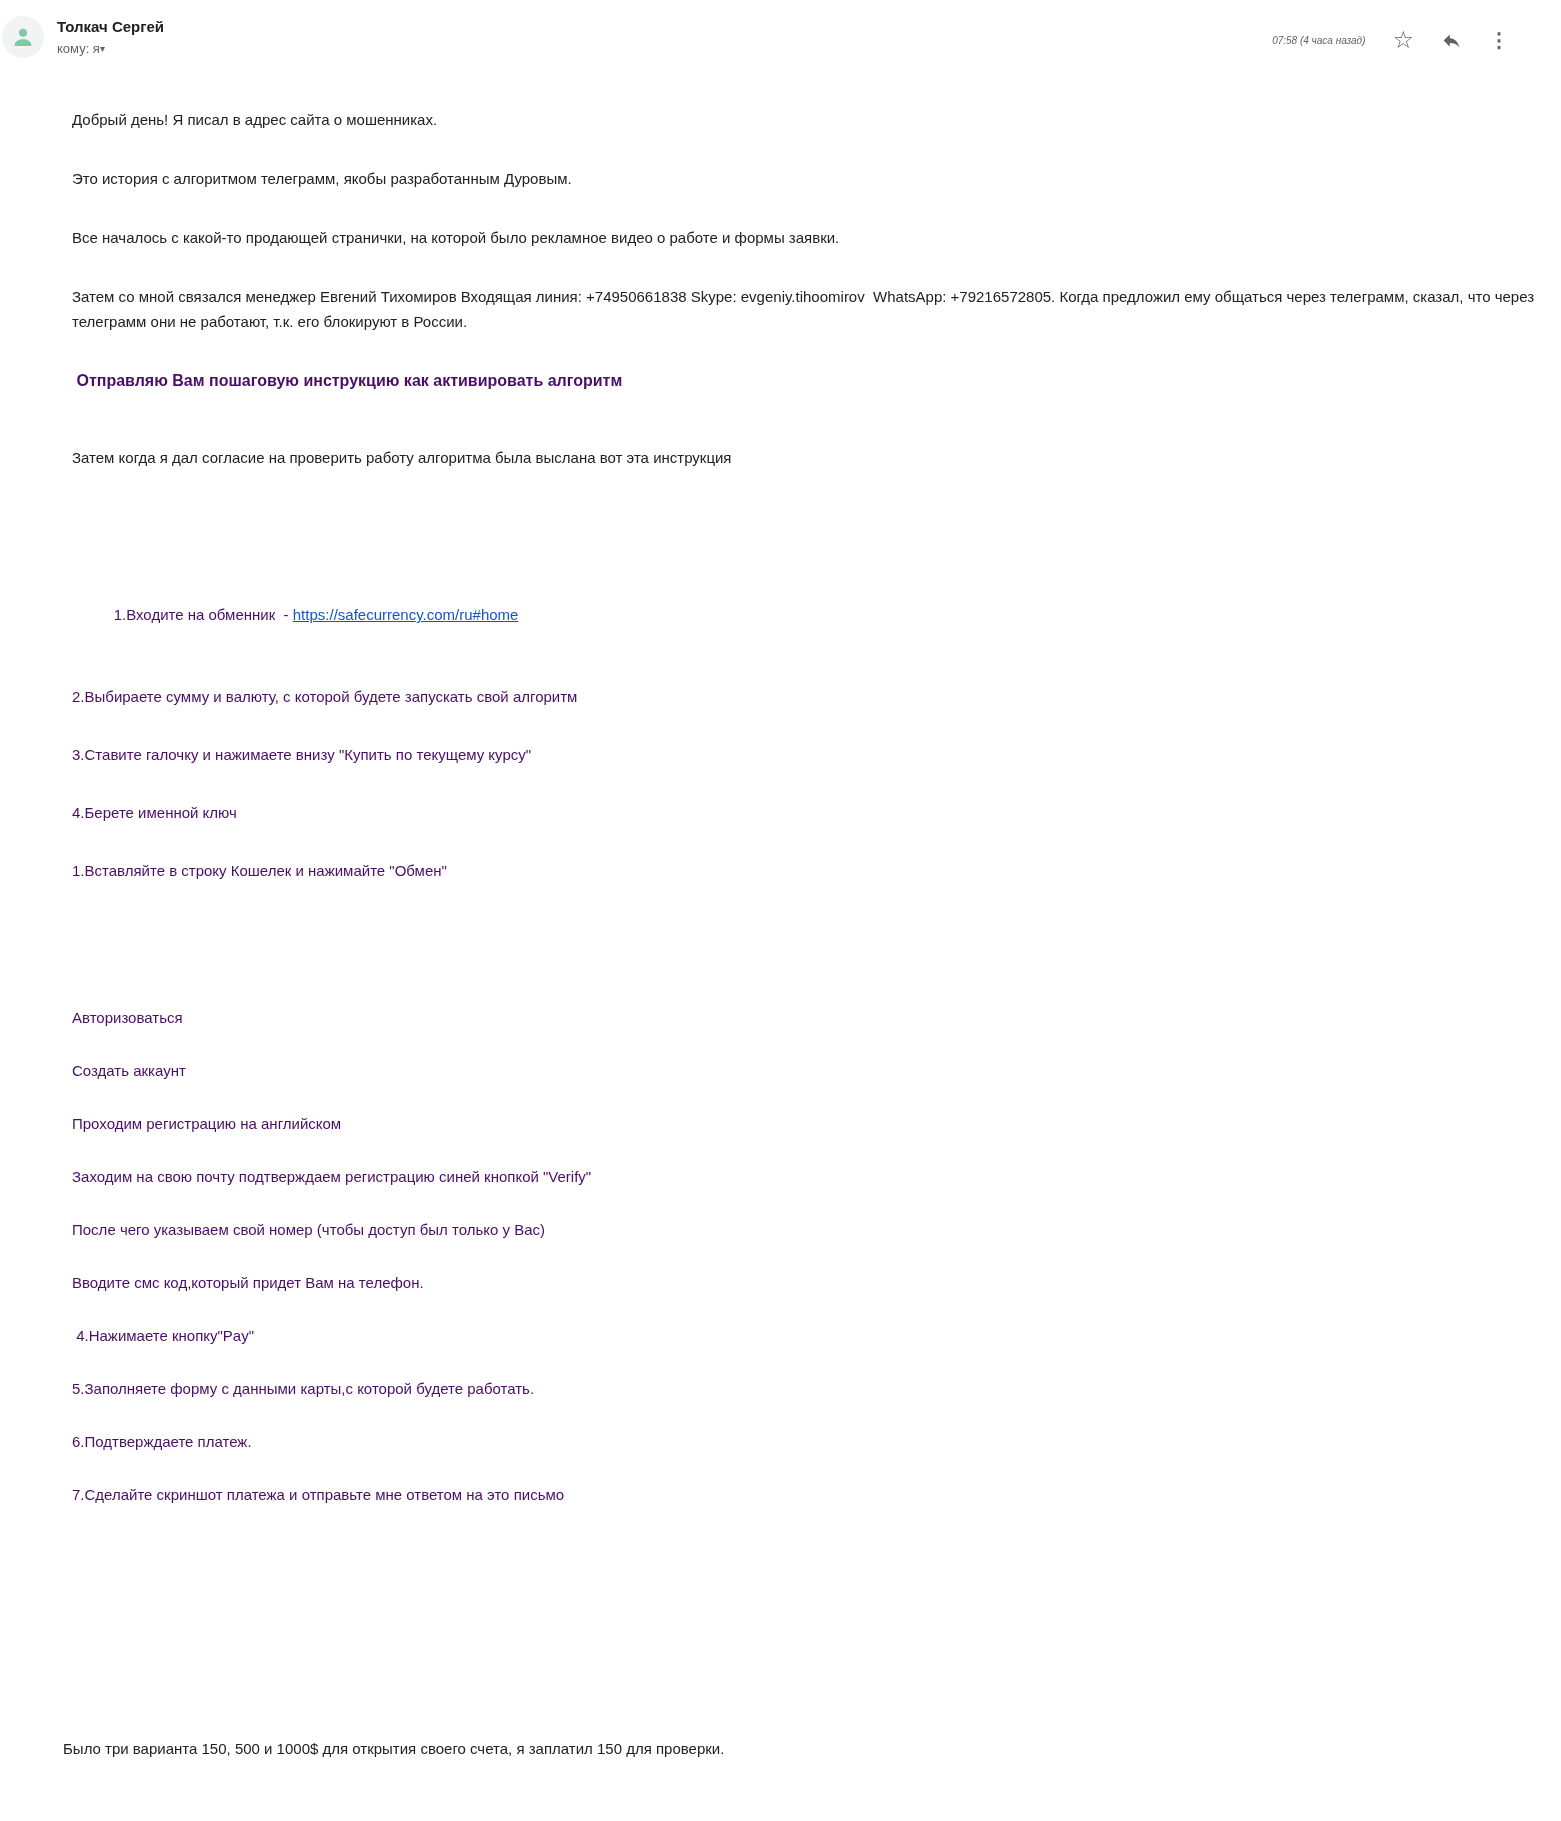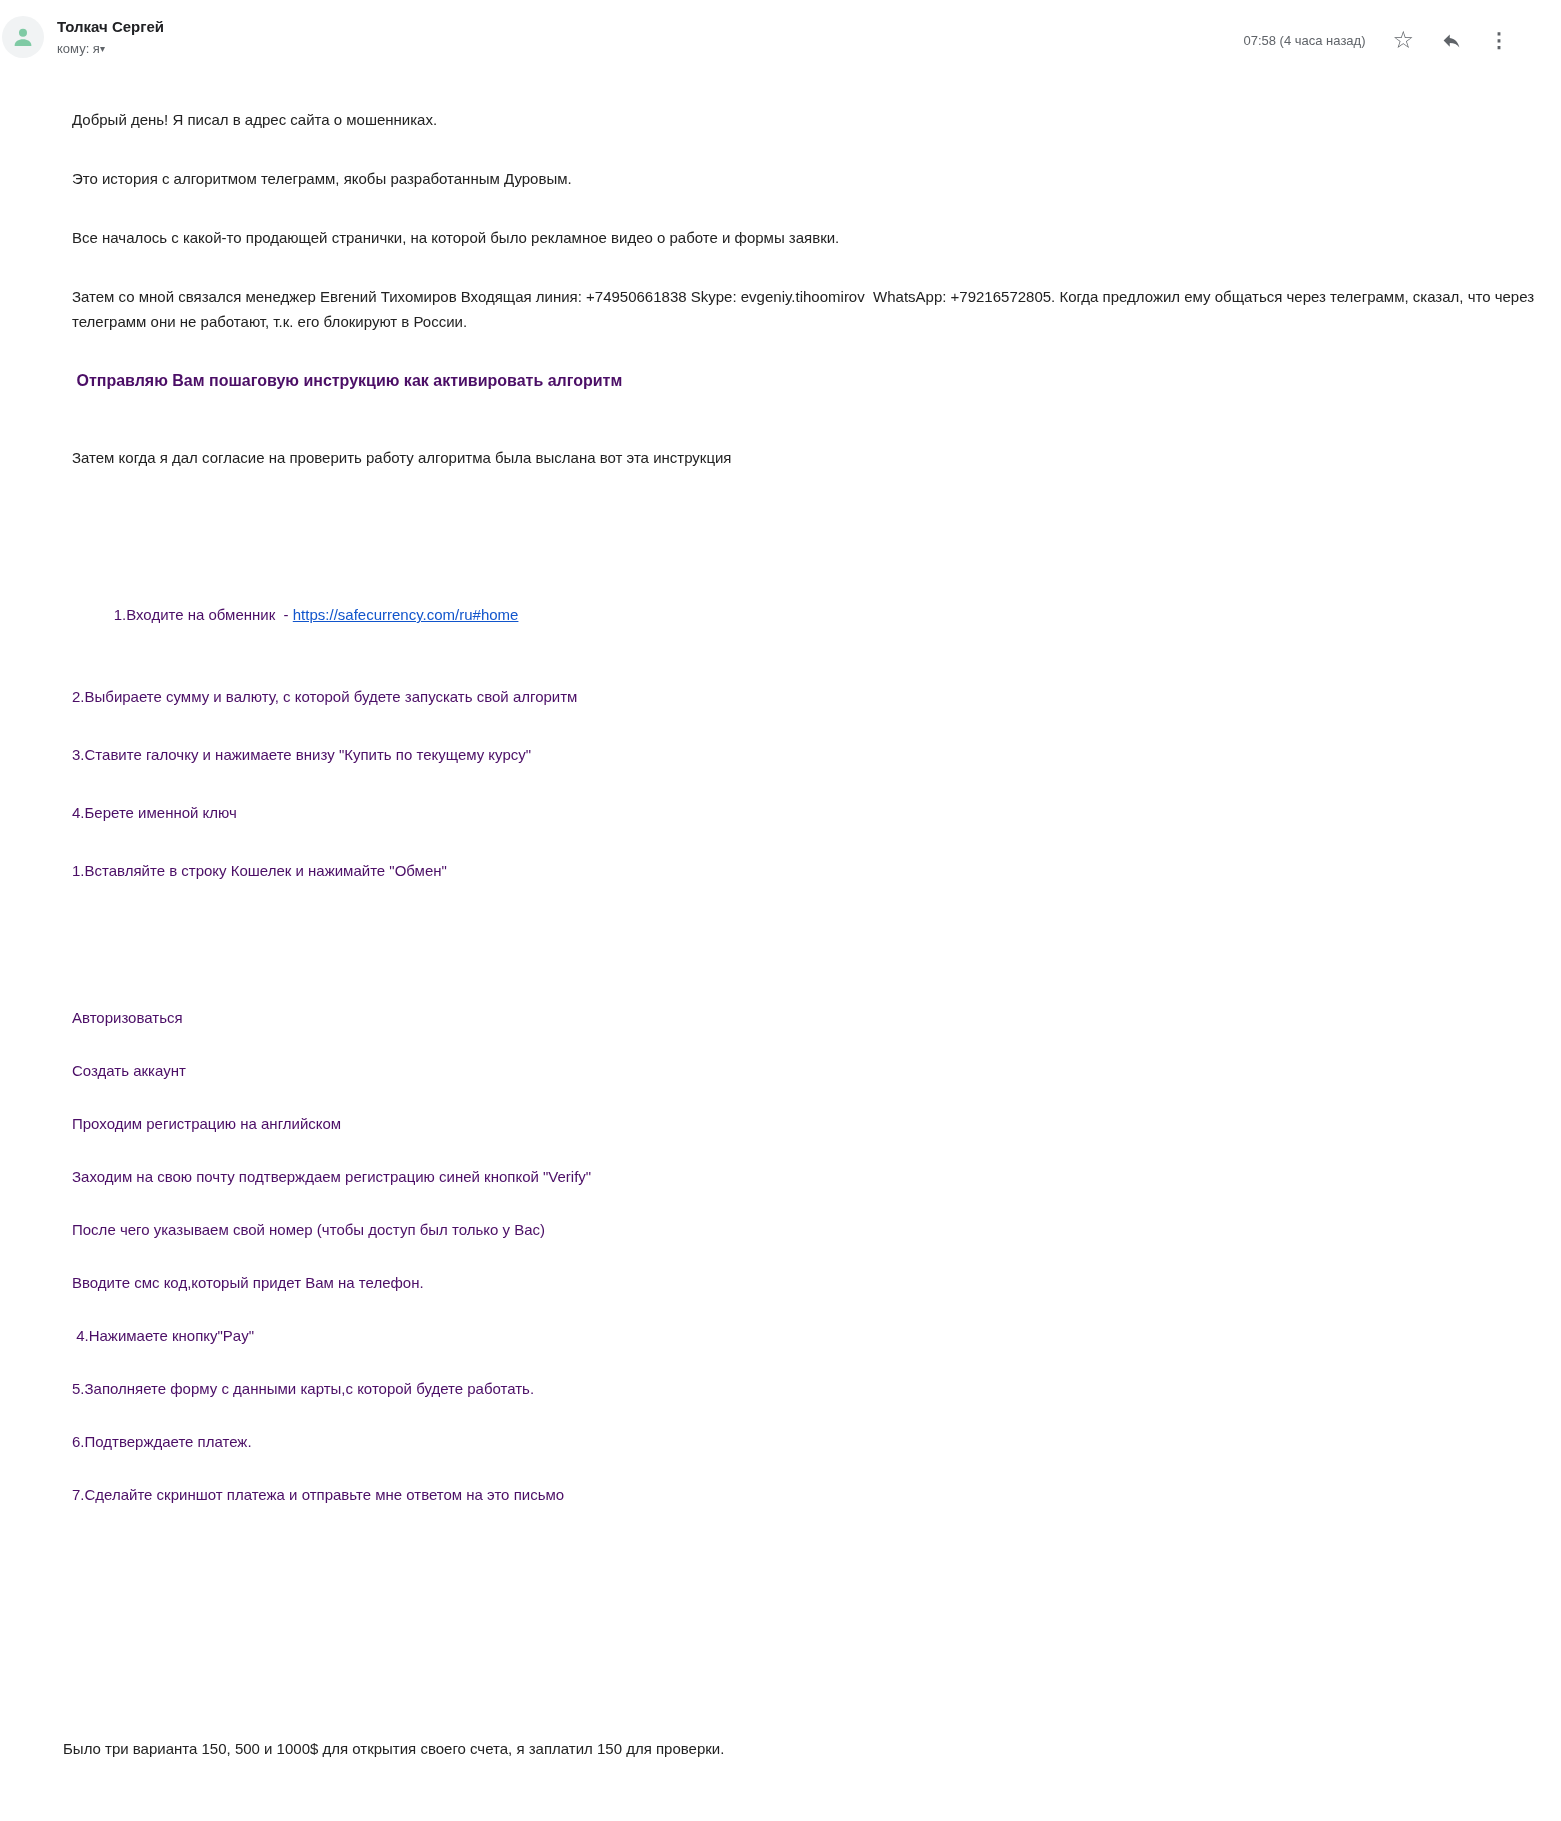--- a/index.html
+++ b/index.html
@@ -37,21 +37,21 @@
   .to{
     margin-top:5px;font-size:13px;color:var(--text-secondary);
     display:inline-flex;align-items:center;cursor:pointer;
     background:none;border:none;padding:0;font-family:inherit;
   }
   .chev{font-size:10px;line-height:10px;color:var(--text-secondary);}
   .actions{
     display:flex;align-items:center;gap:27px;
     flex:0 0 auto;padding-top:6px;color:var(--text-secondary);
   }
-  .time{font-size:13px;white-space:nowrap;}
+  .time{font-size:10px;white-space:nowrap;font-style:italic;}
   .icon-btn{
     background:none;border:none;padding:0;margin:0;cursor:pointer;
     color:var(--text-secondary);display:flex;align-items:center;justify-content:center;
   }
   .star-glyph{font-size:24px;line-height:22px;}
   .kebab-glyph{font-size:20px;line-height:20px;font-weight:bold;}
   .body{
     padding:15px 24px 0 63px;
     font-size:15px;
     color:var(--text-primary);

